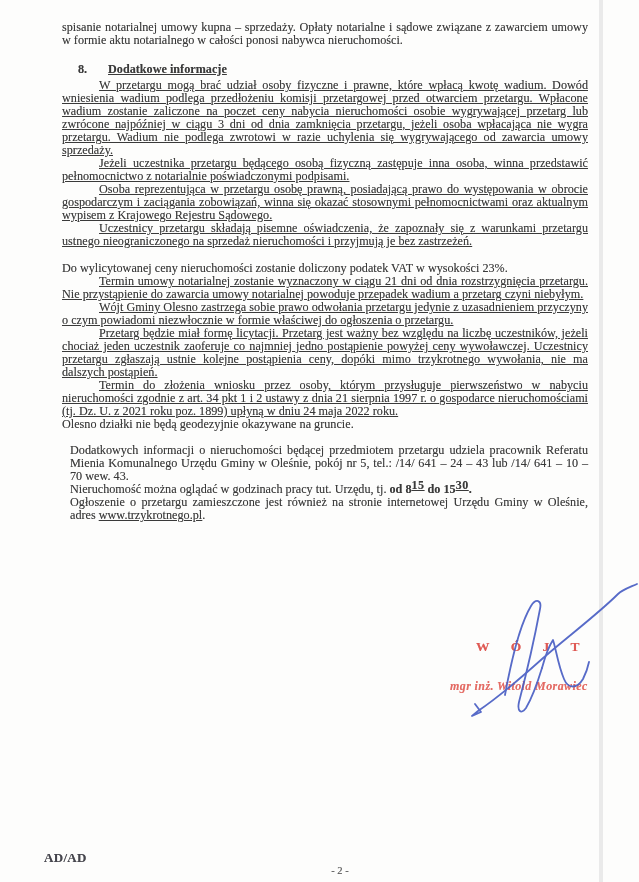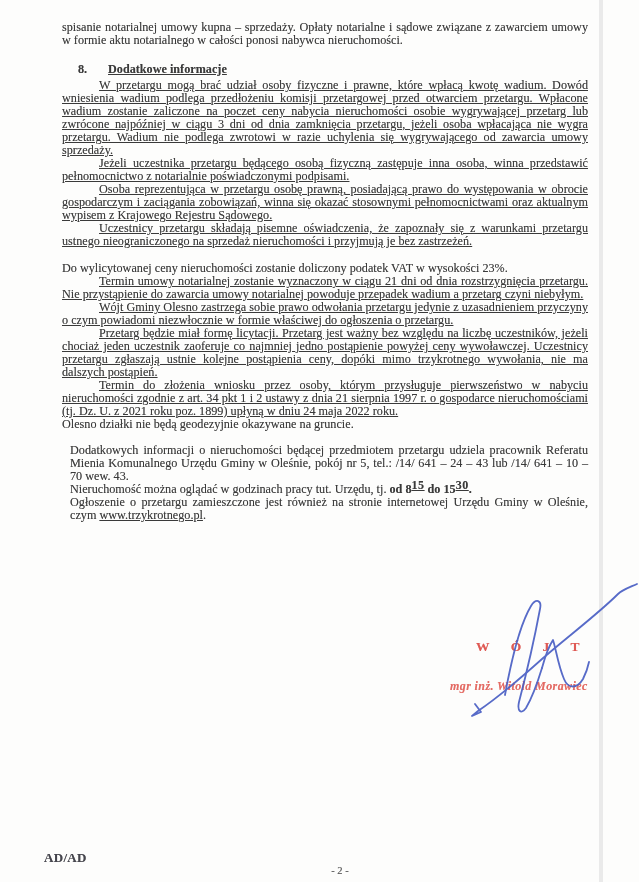--- a/index.html
+++ b/index.html
@@ -86,21 +86,21 @@
     <p class="gap-top">Do wylicytowanej ceny nieruchomości zostanie doliczony podatek VAT w wysokości 23%.</p>
     <p class="indent">Termin umowy notarialnej zostanie wyznaczony w ciągu 21 dni od dnia rozstrzygnięcia przetargu. Nie przystąpienie do zawarcia umowy notarialnej powoduje przepadek wadium a przetarg czyni niebyłym.</p>
     <p class="indent">Wójt Gminy Olesno zastrzega sobie prawo odwołania przetargu jedynie z uzasadnieniem przyczyny o czym powiadomi niezwłocznie w formie właściwej do ogłoszenia o przetargu.</p>
     <p class="indent">Przetarg będzie miał formę licytacji. Przetarg jest ważny bez względu na liczbę uczestników, jeżeli chociaż jeden uczestnik zaoferuje co najmniej jedno postąpienie powyżej ceny wywoławczej. Uczestnicy przetargu zgłaszają ustnie kolejne postąpienia ceny, dopóki mimo trzykrotnego wywołania, nie ma dalszych postąpień.</p>
     <p class="indent">Termin do złożenia wniosku przez osoby, którym przysługuje pierwszeństwo w nabyciu nieruchomości zgodnie z art. 34 pkt 1 i 2 ustawy z dnia 21 sierpnia 1997 r. o gospodarce nieruchomościami (tj. Dz. U. z 2021 roku poz. 1899) upłyną w dniu 24 maja 2022 roku.</p>
     <p>Olesno działki nie będą geodezyjnie okazywane na gruncie.</p>
 
     <div class="contact-block">
       <p>Dodatkowych informacji o nieruchomości będącej przedmiotem przetargu udziela pracownik Referatu Mienia Komunalnego Urzędu Gminy w Oleśnie, pokój nr 5, tel.: /14/ 641 – 24 – 43 lub /14/ 641 – 10 – 70 wew. 43.</p>
       <p><span>Nieruchomość można oglądać w godzinach pracy tut. Urzędu, tj. </span><span class="bold">od 8</span><span class="sup">15</span><span class="bold"> do 15</span><span class="sup">30</span><span class="bold">.</span></p>
-      <p><span>Ogłoszenie o przetargu zamieszczone jest również na stronie internetowej Urzędu Gminy w Oleśnie, czym </span><span class="doc-link">www.trzykrotnego.pl</span><span>.</span></p>
+      <p><span>Ogłoszenie o przetargu zamieszczone jest również na stronie internetowej Urzędu Gminy w Oleśnie, adres </span><span class="doc-link">www.trzykrotnego.pl</span><span>.</span></p>
     </div>
 
   </div>
 
   <div class="sig-area">
     <div class="stamp-title">W Ó J T</div>
     <div class="stamp-name">mgr inż. Witold Morawiec</div>
     <svg class="sig-svg" width="199" height="175" viewBox="440 575 199 175">
       <g fill="none" stroke="var(--signature-blue)" stroke-width="1.8" stroke-linecap="round" stroke-linejoin="round" opacity="0.92">
         <path d="M 637,584 C 628,588 622,590 618,594 C 598,614 566,638 542,659 C 523,676 499,697 478,711 L 472,716 L 481,712 L 475,704"></path>

